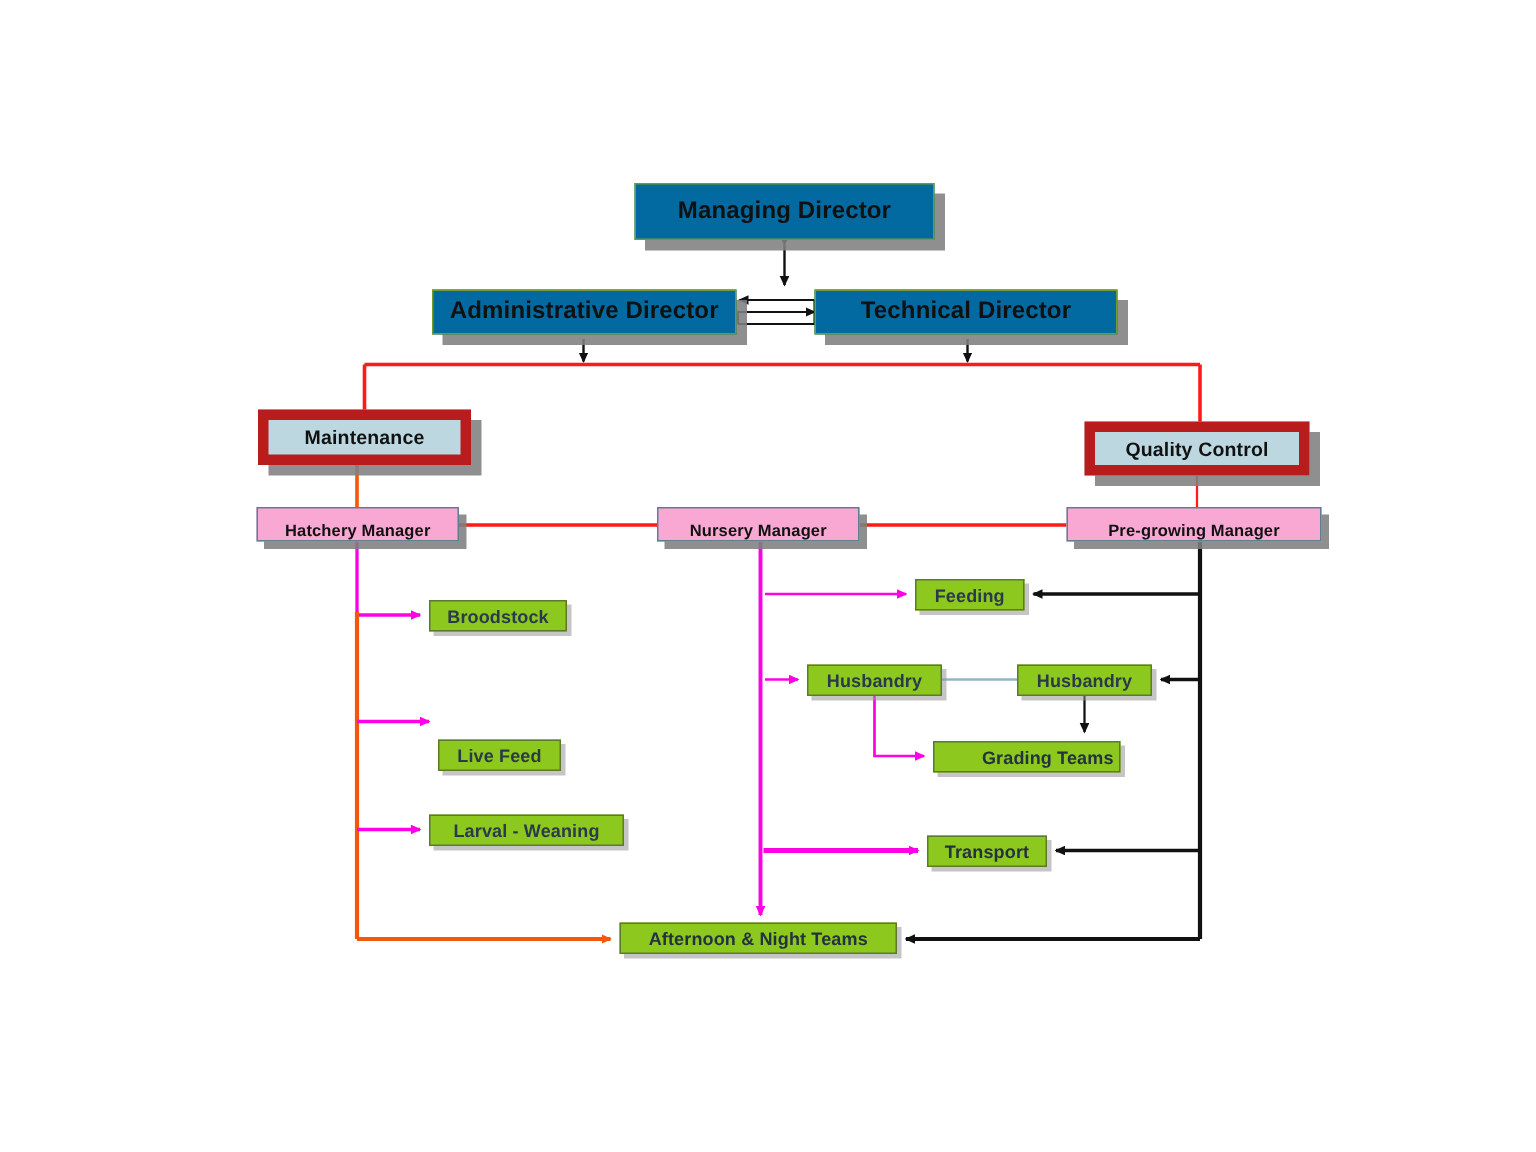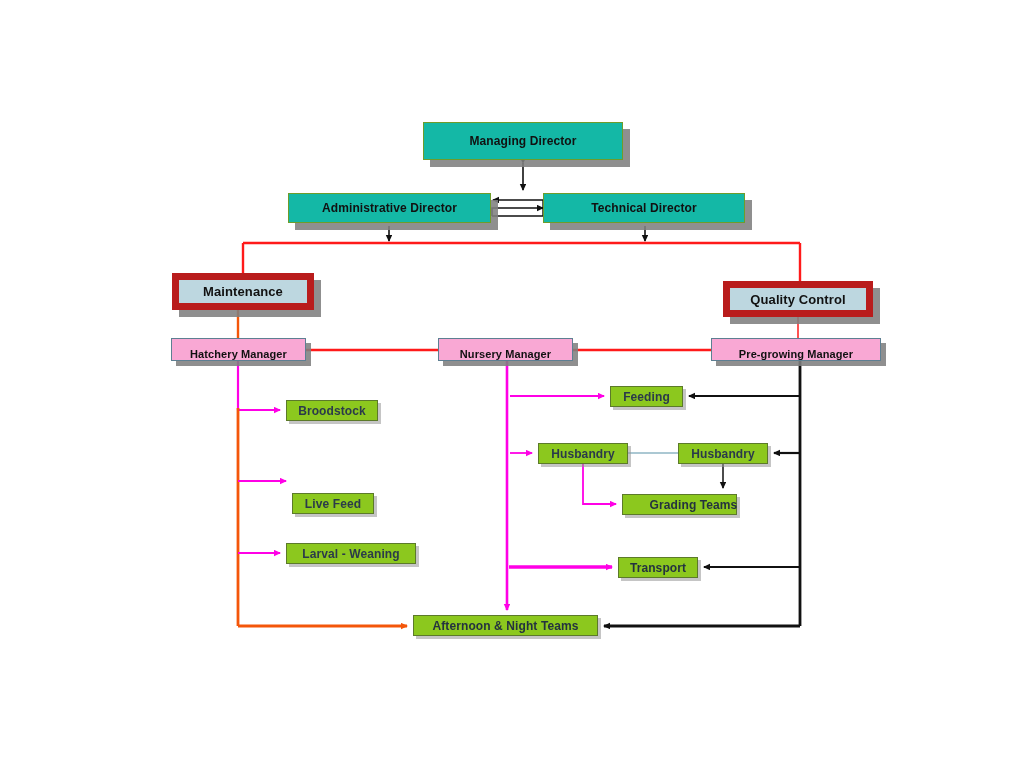--- a/index.html
+++ b/index.html
@@ -34,25 +34,25 @@
     box-sizing: border-box;
     display: flex;
     align-items: center;
     justify-content: center;
     text-align: center;
     white-space: nowrap;
     letter-spacing: 0.1px;
   }
   
   .green-lg {
-    background: #14b8a6;
+    background: #0369a1;
     border: 1px solid #6f9c2a;
     color: #111111;
     font-weight: bold;
-    font-size: 12px;
+    font-size: 16px;
     box-shadow: 7px 7px 0 0 rgba(128,128,128,0.88);
   }
   
   .blue-lg {
     background: #BDD7E0;
     border: 7px solid #b91c1c;
     color: #111111;
     font-weight: bold;
     font-size: 13px;
     box-shadow: 7px 7px 0 0 rgba(128,128,128,0.88);
@@ -227,21 +227,21 @@
   </div>
 
   <div class="node green-sm" style="left:538px; top:443px; width:90px; height:21px;">
     <span>Husbandry</span>
   </div>
 
   <div class="node green-sm" style="left:678px; top:443px; width:90px; height:21px;">
     <span>Husbandry</span>
   </div>
 
-  <div class="node green-sm dark-text" style="left:622px; top:494px; width:115px; height:21px;padding-left:28px;">
+  <div class="node green-sm dark-text" style="left:622px; top:494px; width:125px; height:21px;padding-left:28px;">
     <span>Grading Teams</span>
   </div>
 
   <div class="node green-sm dark-text" style="left:618px; top:557px; width:80px; height:21px;">
     <span>Transport</span>
   </div>
 
   <div class="node green-sm dark-text" style="left:413px; top:615px; width:185px; height:21px;">
     <span>Afternoon &amp; Night Teams</span>
   </div>

